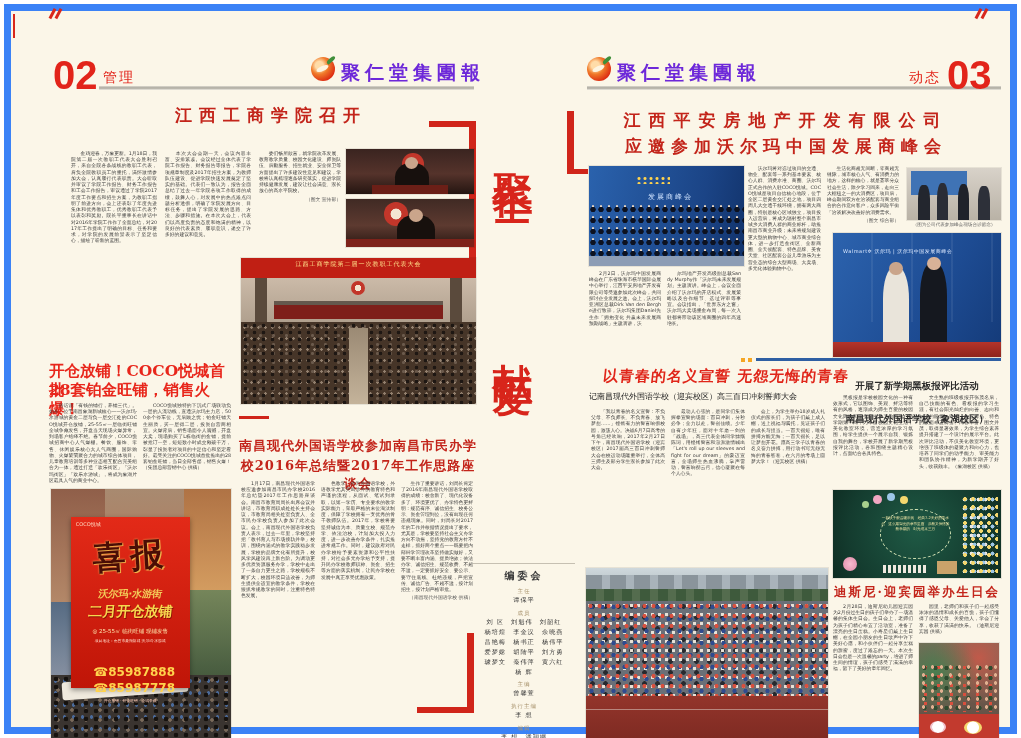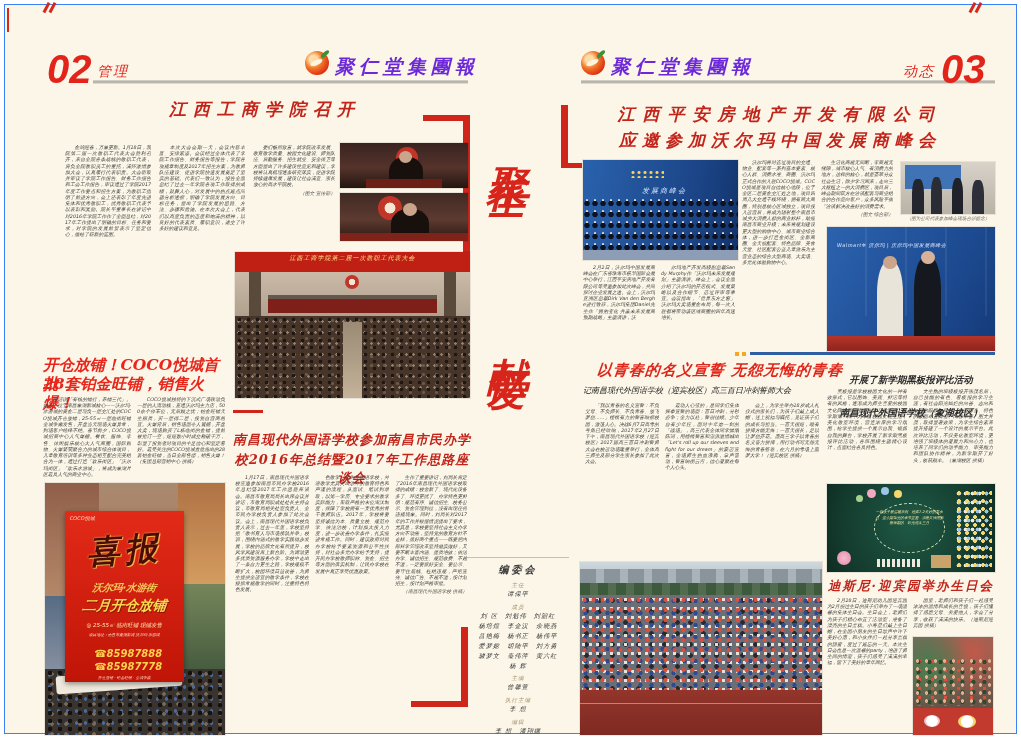--- a/index.html
+++ b/index.html
@@ -1,19 +1,19 @@
 <!DOCTYPE html>
 <html><head>
 <meta charset="utf-8">
 <style>
   html,body{margin:0;padding:0;background:#ffffff;}
   #canvas{position:relative;width:1021px;height:738px;background:#ffffff;overflow:hidden;
           font-family:"DejaVu Sans",sans-serif;}
   #sheet{position:absolute;left:4px;top:4px;right:4px;bottom:4px;background:#fbf6e8;
-         border:1px solid #3b82f6;font-style:italic;}
+         border:7px solid #3b82f6;}
   
   .pmark{position:absolute;background:#d8281c;}
   .pmark-diag{width:2.5px;height:11px;transform:rotate(28deg);}
   
   .pagenum{position:absolute;font-size:40px;font-weight:800;color:#e2241a;
            font-family:"Liberation Sans",sans-serif;line-height:1;}
   .sectionlabel{position:absolute;font-size:14px;color:#e2241a;letter-spacing:2px;}
   .graybar{position:absolute;height:4px;background:linear-gradient(180deg,#dcd9d0 0%,#a9a69c 50%,#edeae1 100%);}
   .logo-circle{position:absolute;width:24px;height:24px;border-radius:50%;
     background:radial-gradient(circle at 35% 35%,#ffdca8 0 18%,#f07a2a 40%,#dd2c12 75%);}
@@ -139,21 +139,21 @@
       <div style="position:absolute;right:0;top:40%;width:24%;height:35%;background:linear-gradient(180deg,#6a8a5a,#3a5a3a);opacity:.8;"></div>
       <div style="position:absolute;left:0;bottom:0;width:100%;height:26%;background-color:#3a3430;background-image:radial-gradient(circle,#15110e 2px,transparent 2.6px),radial-gradient(circle,#7a6a5a 1.5px,transparent 2px),radial-gradient(circle,#4a6a9a 1.5px,transparent 2px);background-size:10px 8px,14px 10px,9px 12px;"></div>
       <div style="position:absolute;left:6%;bottom:18%;width:70%;height:7%;background:#efe9dd;transform:rotate(-4deg);border-radius:3px;"></div>
       <div style="position:absolute;left:11%;top:11%;width:66%;height:68%;background:linear-gradient(180deg,#e32a18,#bf1507);box-shadow:0 2px 5px rgba(0,0,0,.4);text-align:center;">
         <div style="position:absolute;left:5px;top:4px;font-size:5px;color:#ffd9c0;text-align:left;">COCO悦城</div>
         <div style="margin-top:17px;font-size:33px;font-weight:900;color:#4a0d05;letter-spacing:5px;font-family:'DejaVu Serif',serif;transform:rotate(-4deg);text-shadow:1px 1px 0 #f0b14a,0 0 2px #f8c86a;">喜报</div>
         <div style="margin-top:8px;font-size:10px;font-weight:700;color:#f3cf5a;transform:skewX(-8deg);">沃尔玛·水游街</div>
         <div style="margin-top:2px;font-size:14px;font-weight:800;color:#f7d84e;transform:skewX(-6deg);text-shadow:1px 1px 0 #8a1005;">二月开仓放铺</div>
         <div style="margin-top:7px;font-size:5.5px;color:#ffe9b0;">◎ 25-55㎡ 临街旺铺 现铺发售</div>
         <div style="margin-top:3px;font-size:3.8px;color:#ffd9c8;">项目地址：南昌市象湖新城 沃尔玛·水游城</div>
-        <div style="margin-top:10px;font-size:10px;font-weight:800;color:#ffd34d;padding-left:8px;">☎85987888　☎85987778</div>
+        <div style="margin-top:21px;font-size:12px;font-weight:800;color:#ffd34d;padding-left:8px;">☎85987888　☎85987778</div>
         <div style="margin-top:3px;font-size:3.8px;color:#ffcdb8;">开仓放铺 · 铂金旺铺 · 全城争藏</div>
       </div>
     </div>
 
     <div class="vslogan" style="left:482px;top:130px;height:150px;">聚仁士</div>
     <div class="vslogan" style="left:482px;top:320px;height:150px;">献仁爱</div>
 
     <div class="edit-box" style="left:462px;top:552px;width:102px;">
       <div class="edit-title">编委会</div>
       <div class="edit-label">主任</div>

